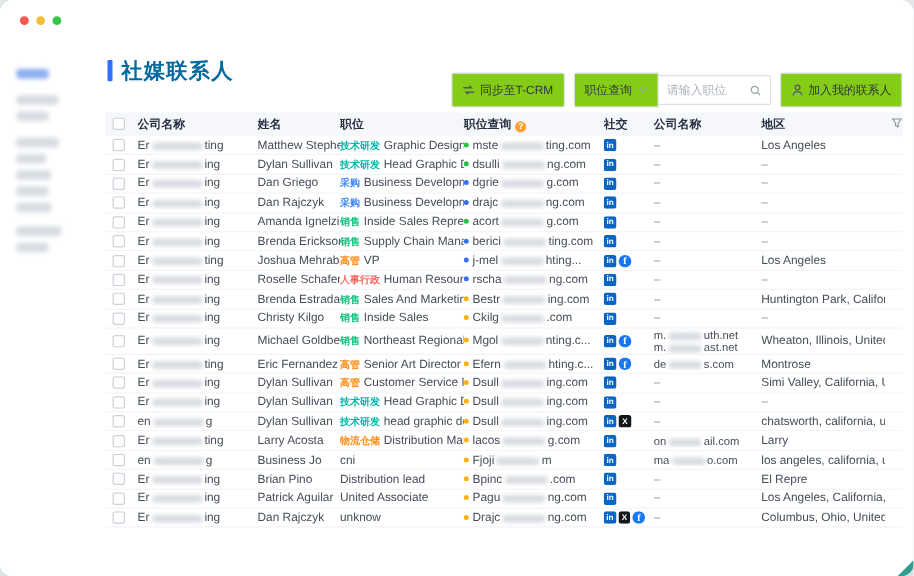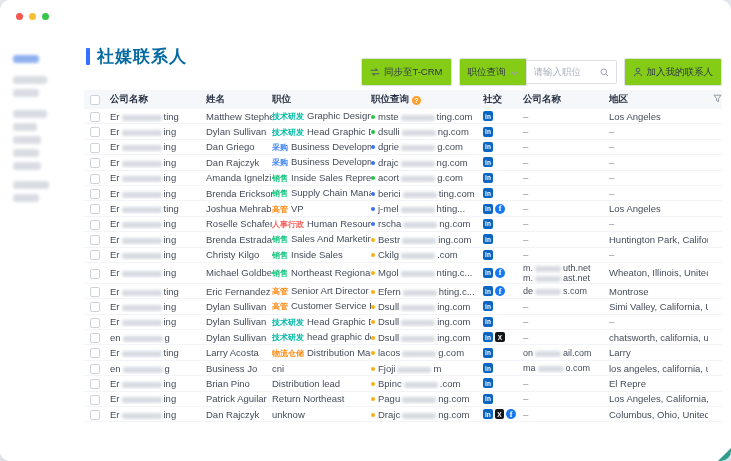--- a/index.html
+++ b/index.html
@@ -387,21 +387,21 @@
             <span class="sic li">in</span>
           </span>
           <span class="cell c-extra"><span class="dash">–</span></span>
           <span class="cell c-region"><span>El Repre</span></span>
           <span class="cell c-filter"></span>
         </div>
         <div class="trow">
           <span class="cell c-check"><span class="cbx"></span></span>
           <span class="cell c-company">Er<span class="blur" style="width:40px"></span>ing</span>
           <span class="cell c-name">Patrick Aguilar</span>
-          <span class="cell c-pos"><span>Return Northeast</span></span>
+          <span class="cell c-pos"><span>United Associate</span></span>
           <span class="cell c-email"><span class="dot" style="background:#f9b10d"></span>Pagu<span class="blur" style="width:34px"></span>ng.com</span>
           <span class="cell c-social">
             <span class="sic li">in</span>
           </span>
           <span class="cell c-extra"><span class="dash">–</span></span>
           <span class="cell c-region"><span>Los Angeles, California, Un...</span></span>
           <span class="cell c-filter"></span>
         </div>
         <div class="trow">
           <span class="cell c-check"><span class="cbx"></span></span>

